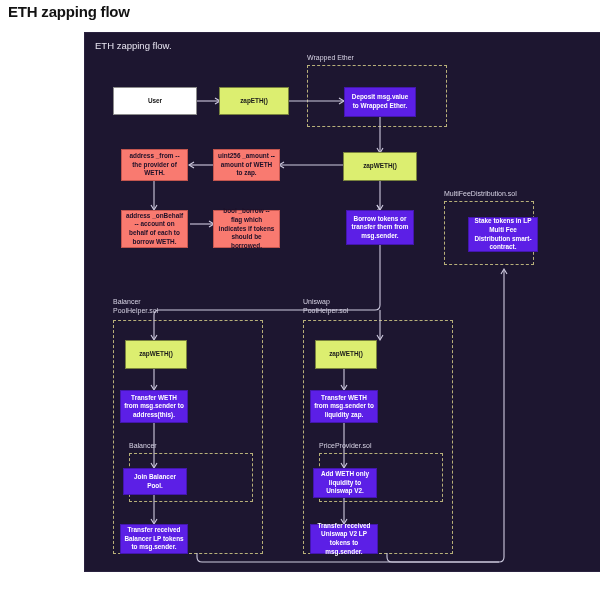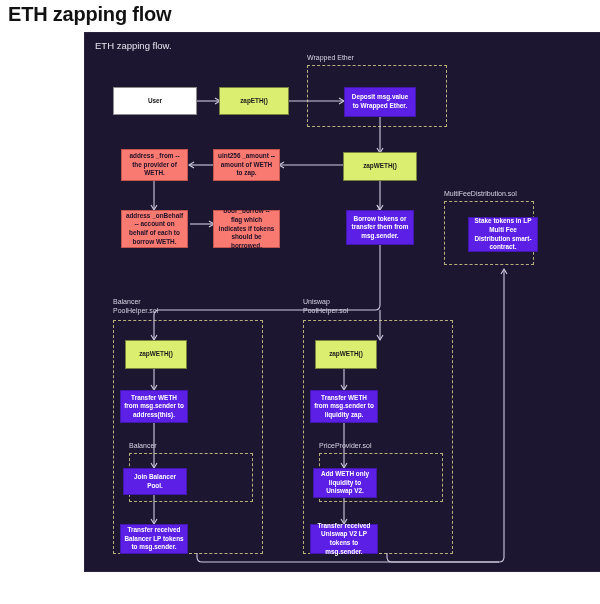--- a/index.html
+++ b/index.html
@@ -6,21 +6,21 @@
   body{
     width:600px;height:604px;
     background:#ffffff;
     font-family:"Liberation Sans", sans-serif;
     overflow:hidden;
   }
   #root{position:relative;width:600px;height:604px;}
 
   .page-title{
     position:absolute;left:8px;top:3px;
-    font-size:20px;font-weight:bold;color:#121212;
+    font-size:15px;font-weight:bold;color:#121212;
     letter-spacing:-0.2px;
   }
 
   .canvas{
     position:absolute;left:84px;top:32px;
     width:549px;height:540px;
     background:#1d1630;
     border:1px solid #2a2240;
     box-sizing:border-box;
   }

